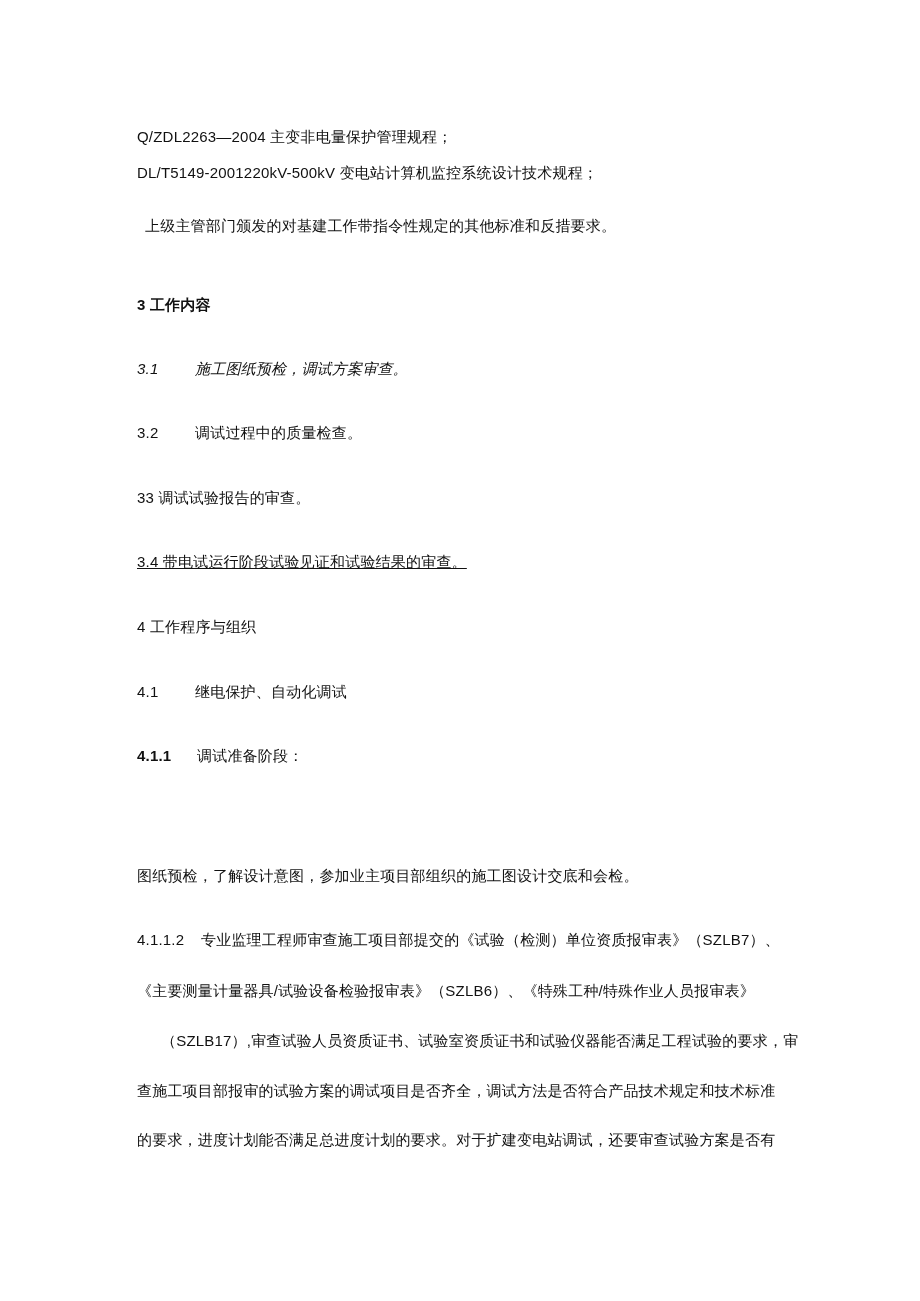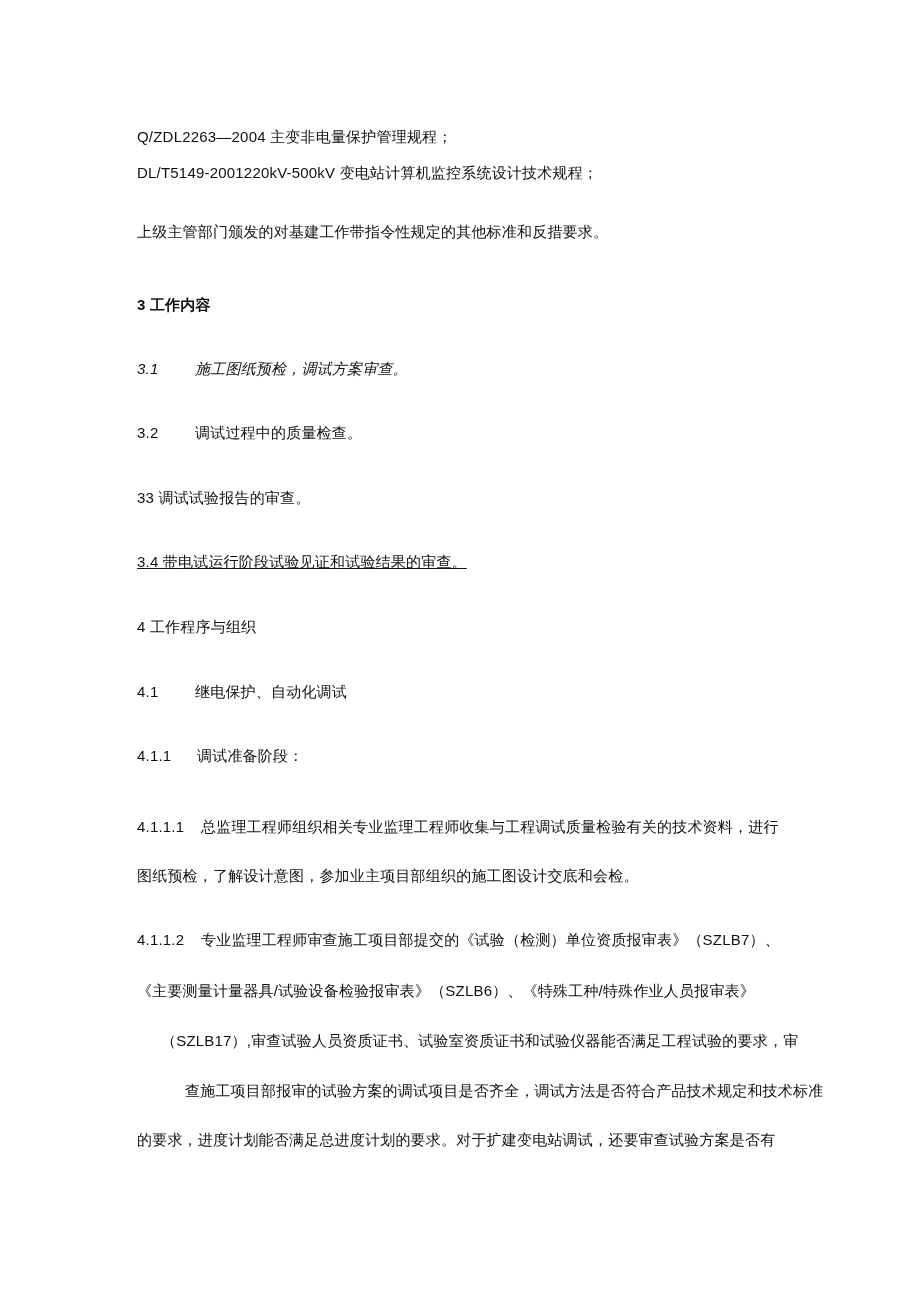--- a/index.html
+++ b/index.html
@@ -28,31 +28,31 @@
       font-size: 15px;
       line-height: 20px;
       white-space: nowrap;
       letter-spacing: 0.2px;
     }
     .num {
       display: inline-block;
     }
     .n-w1 { width: 58px; }
     .n-w2 { width: 58px; }
-    .n-w3 { width: 60px; }
+    .n-w3 { width: 60px; font-weight: bold; }
     .n-w4 { width: 64px; }
   </style>
 </head>
 <body>
 
 <div class="page">
 
   <div class="line" style="top:127px;">Q/ZDL2263—2004 主变非电量保护管理规程；</div>
   <div class="line" style="top:163px;">DL/T5149-2001220kV-500kV 变电站计算机监控系统设计技术规程；</div>
-  <div class="line" style="top:222px;">上级主管部门颁发的对基建工作带指令性规定的其他标准和反措要求。</div>
+  <div class="line" style="top:216px;margin-left:8px;">上级主管部门颁发的对基建工作带指令性规定的其他标准和反措要求。</div>
 
   <div class="line" style="top:295px;font-weight:bold;">3 工作内容</div>
 
   <div class="line" style="top:359px;font-style:italic;">
     <span class="num n-w1">3.1</span><span>施工图纸预检，调试方案审查。</span>
   </div>
   <div class="line" style="top:423px;">
     <span class="num n-w2">3.2</span><span>调试过程中的质量检查。</span>
   </div>
   <div class="line" style="top:488px;">33 调试试验报告的审查。</div>
@@ -61,26 +61,23 @@
   <div class="line" style="top:617px;">4 工作程序与组织</div>
 
   <div class="line" style="top:682px;">
     <span class="num n-w1">4.1</span><span>继电保护、自动化调试</span>
   </div>
 
   <div class="line" style="top:746px;">
     <span class="num n-w3">4.1.1</span><span>调试准备阶段：</span>
   </div>
 
-  <div class="line" style="top:817px;">
-    <span class="num n-w4">4.1.1.1</span><span>总监理工程师组织相关专业监理工程师收集与工程调试质量检验有关的技术资料，进行</span>
-  </div>
   <div class="line" style="top:866px;">图纸预检，了解设计意图，参加业主项目部组织的施工图设计交底和会检。</div>
 
   <div class="line" style="top:930px;">
     <span class="num n-w4">4.1.1.2</span><span>专业监理工程师审查施工项目部提交的《试验（检测）单位资质报审表》（SZLB7）、</span>
   </div>
   <div class="line" style="top:981px;">《主要测量计量器具/试验设备检验报审表》（SZLB6）、《特殊工种/特殊作业人员报审表》</div>
   <div class="line" style="top:1031px;margin-left:24px;">（SZLB17）,审查试验人员资质证书、试验室资质证书和试验仪器能否满足工程试验的要求，审</div>
-  <div class="line" style="top:1081px;margin-left:48px;">查施工项目部报审的试验方案的调试项目是否齐全，调试方法是否符合产品技术规定和技术标准</div>
+  <div class="line" style="top:1081px;">查施工项目部报审的试验方案的调试项目是否齐全，调试方法是否符合产品技术规定和技术标准</div>
   <div class="line" style="top:1130px;">的要求，进度计划能否满足总进度计划的要求。对于扩建变电站调试，还要审查试验方案是否有</div>
 
 </div>
 
 </body></html>

